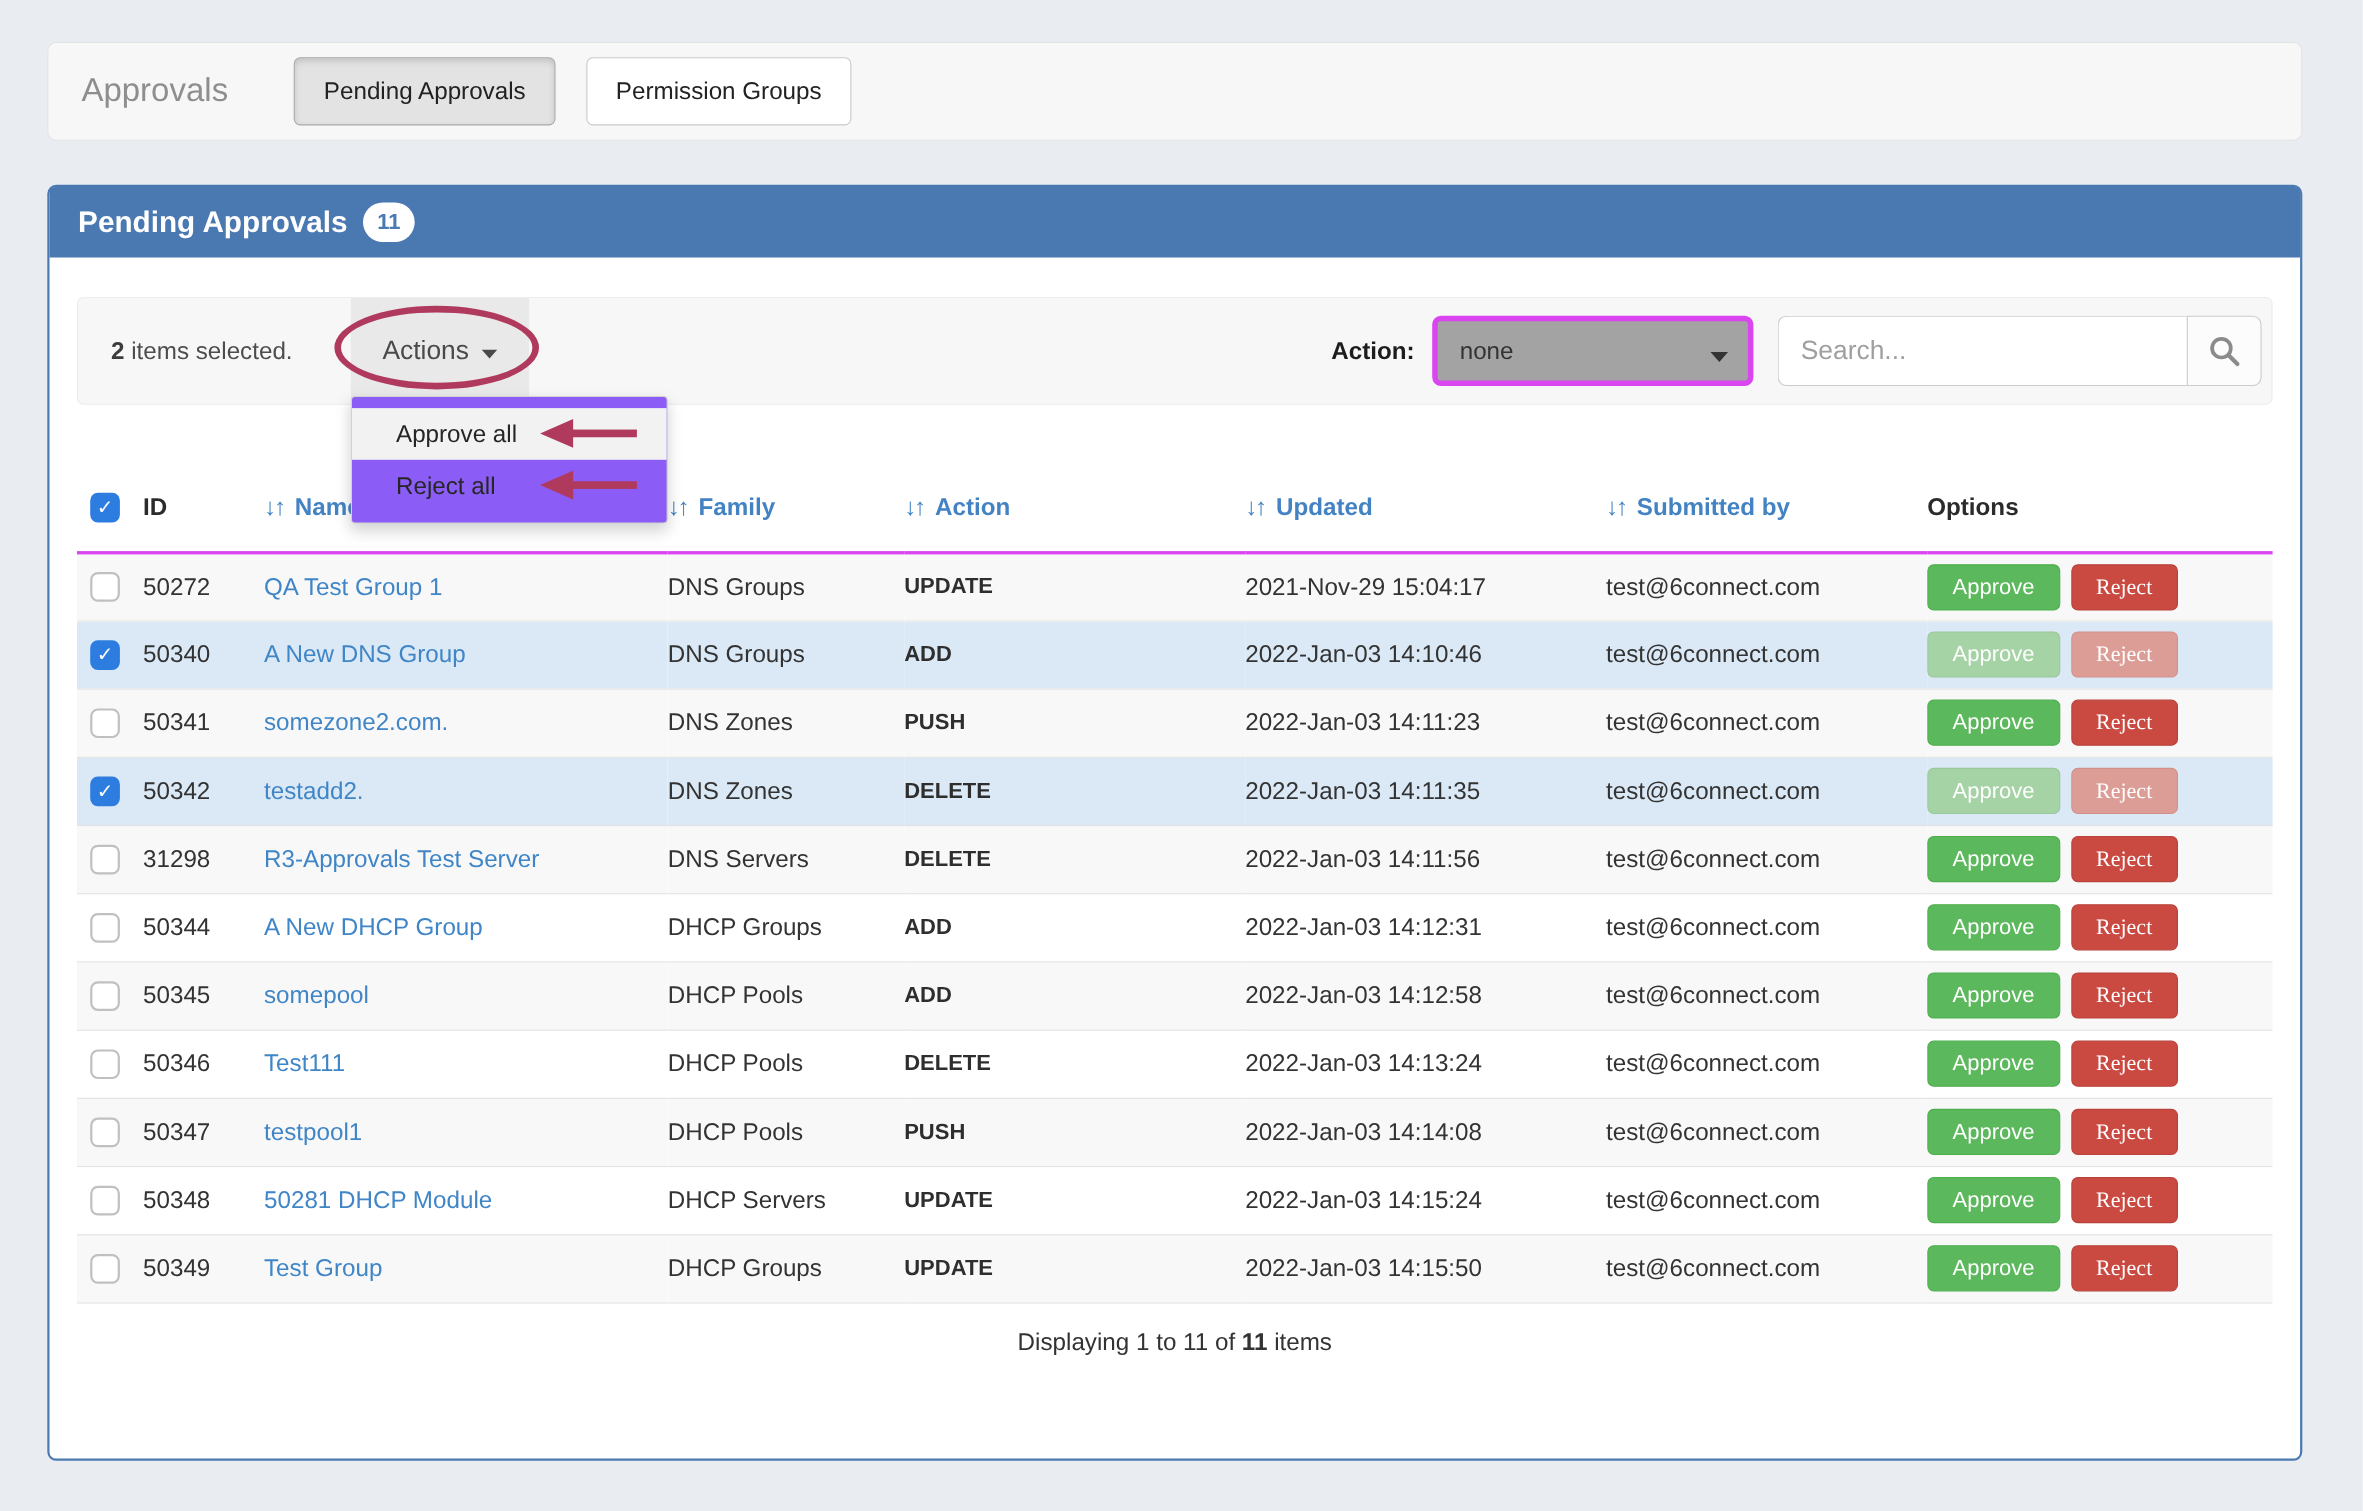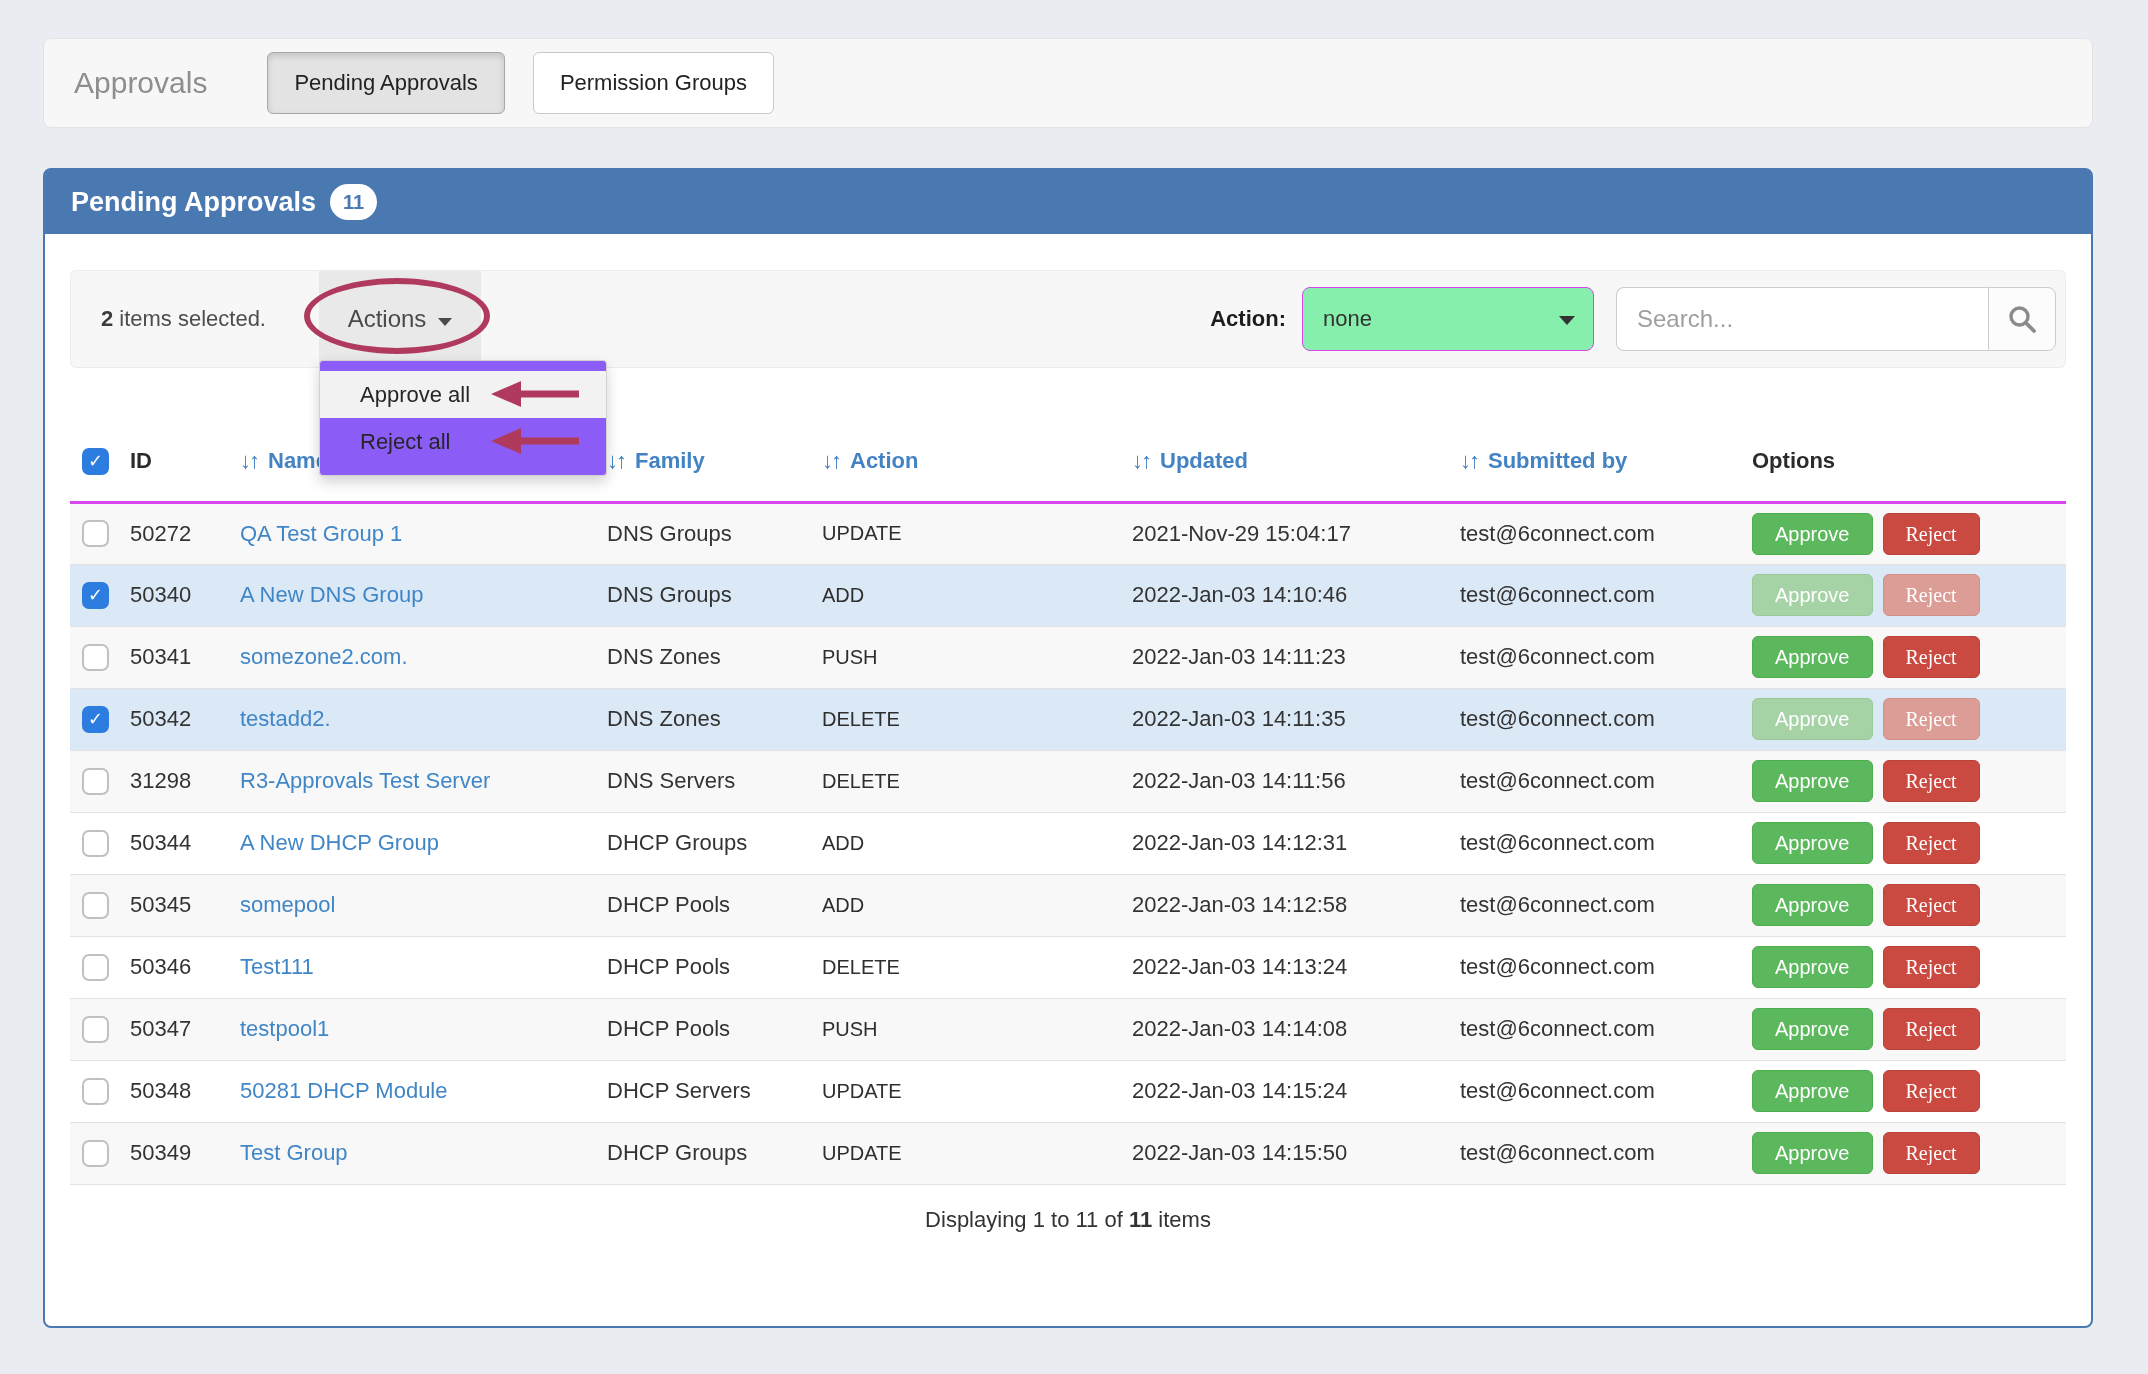--- a/index.html
+++ b/index.html
@@ -50,21 +50,21 @@
   .sel-text b { color:#3c3c3c; margin-right:6px; }
   .actions-btn {
     position:absolute; left:248px; top:0; width:162px; height:100%;
     background:#e9e9e9; display:flex; align-items:center; justify-content:center;
     font-size:24px; color:#4a4a4a; cursor:pointer;
   }
   .caret { width:0; height:0; border-left:7px solid transparent; border-right:7px solid transparent; border-top:8px solid #4a4a4a; margin-left:12px; margin-top:5px; }
   .toolbar-right { position:absolute; right:9px; top:0; height:100%; display:flex; align-items:center; }
   .action-label { font-weight:700; font-size:22px; color:#1d1d1d; margin-right:16px; }
   .select {
-    position:relative; width:292px; height:64px; background:#86efac; border:1px solid #d946ef; border-radius:8px;
+    position:relative; width:292px; height:64px; background:#a3a3a3; border:5px solid #d946ef; border-radius:8px;
     display:flex; align-items:center; padding-left:20px; font-size:22px; color:#333; margin-right:22px; cursor:pointer;
   }
   .select-caret { position:absolute; right:18px; top:28px; width:0; height:0; border-left:8px solid transparent; border-right:8px solid transparent; border-top:9px solid #333; }
   .search-group { display:flex; }
   .search-input {
     width:372px; height:64px; border:1px solid #ccc; border-right:none; border-radius:8px 0 0 8px;
     padding:0 20px; font-size:24px; color:#333; background:#fff; outline:none; font-family:inherit;
   }
   .search-input::placeholder { color:#9f9f9f; }
   .search-btn {
@@ -77,21 +77,21 @@
   th,td { padding:0; text-align:left; vertical-align:middle; font-size:22px; color:#333; overflow:hidden; white-space:nowrap; }
   thead tr { height:80px; border-bottom:3px solid #d946ef; }
   tbody tr { height:62px; border-bottom:1px solid #e2e2e2; }
   tbody tr:nth-child(odd) { background:#f8f8f8; }
   tbody tr.selected { background:#dbe9f6; }
   .c0{width:60px}.c1{width:110px}.c2{width:367px}.c3{width:215px}.c4{width:310px}.c5{width:328px}.c6{width:292px}.c7{width:314px}
   .th-plain { font-weight:700; color:#2b2b2b; }
   .th-link { color:#4383c4; font-weight:700; text-decoration:none; cursor:pointer; }
   .sort-ic { letter-spacing:-2px; margin-right:10px; font-weight:700; }
   .name-link { color:#4086c7; text-decoration:none; cursor:pointer; }
-  .cell-action { font-weight:400; font-size:20px; color:#2e2e2e; }
+  .cell-action { font-weight:700; font-size:20px; color:#2e2e2e; }
   .cb {
     width:27px; height:27px; border:2px solid #c0c0c0; border-radius:7px; background:#fff;
     margin-left:12px; display:flex; align-items:center; justify-content:center; cursor:pointer;
   }
   .cb.checked { background:#2d7ce0; border-color:#2d7ce0; }
   .cb.checked::after { content:"✓"; color:#fff; font-size:18px; font-weight:700; }
   .btn {
     display:inline-block; height:42px; line-height:38px; border-radius:6px; font-size:20px; color:#fff;
     text-align:right; border:1px solid transparent; cursor:pointer; font-family:inherit; padding:0 22px;
   }

